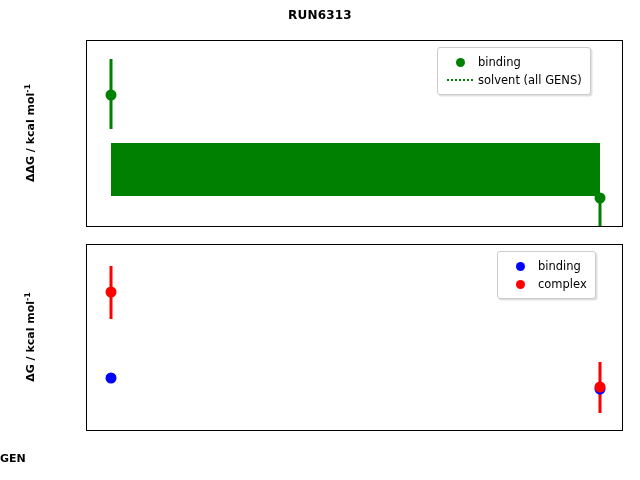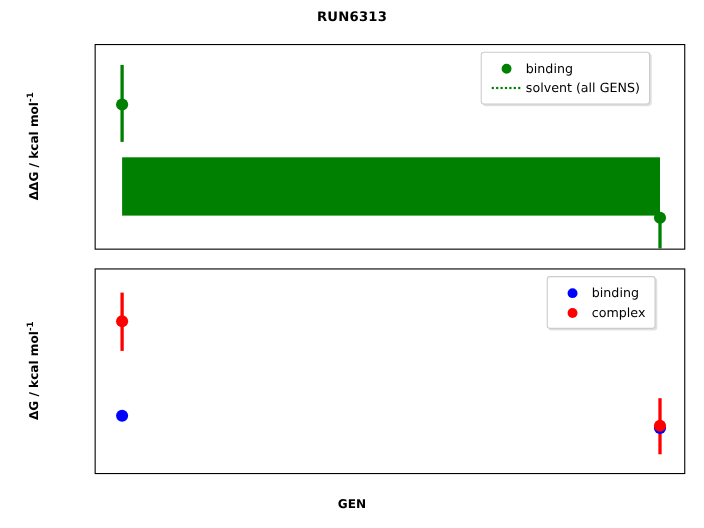--- a/index.html
+++ b/index.html
@@ -90,21 +90,20 @@
   }
   #ylabel-bottom {
     left: 30px;
     top: 337px;
   }
   #xlabel-main {
     position: absolute;
     left: 0;
     top: 452px;
     width: 640px;
-    text-align: center;
     font-size: 11px;
     font-weight: bold;
     color: #000000;
   }
 
   
   .errbar {
     position: absolute;
     width: 3px;
     transform: translateX(-50%);

